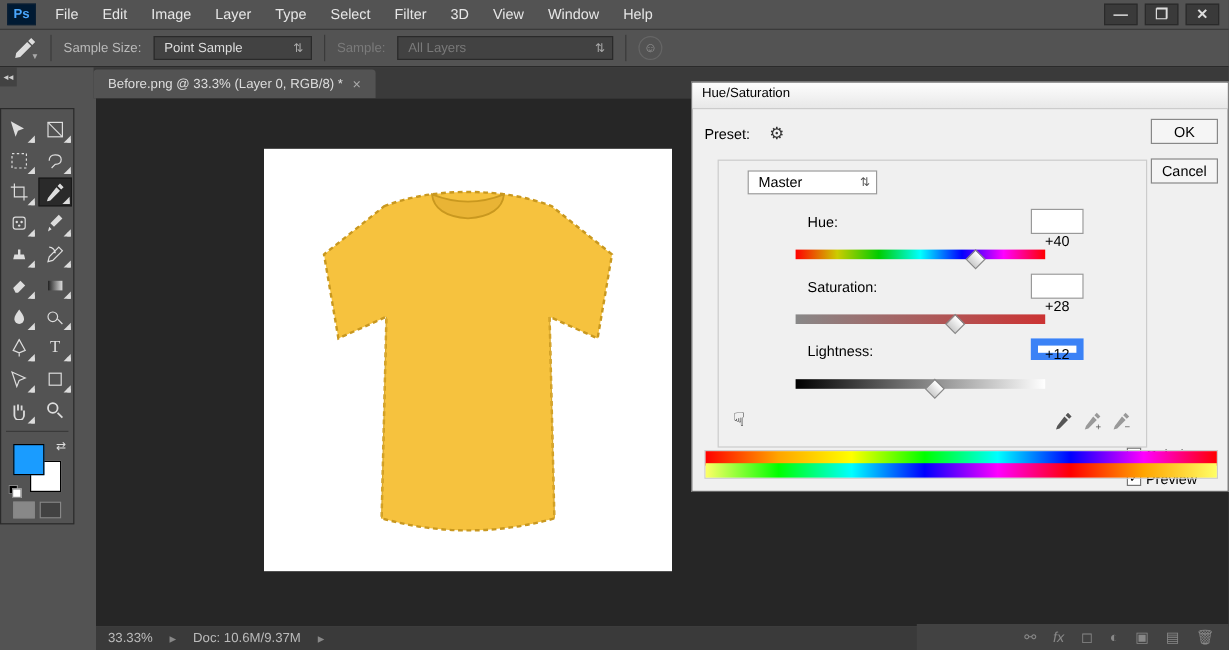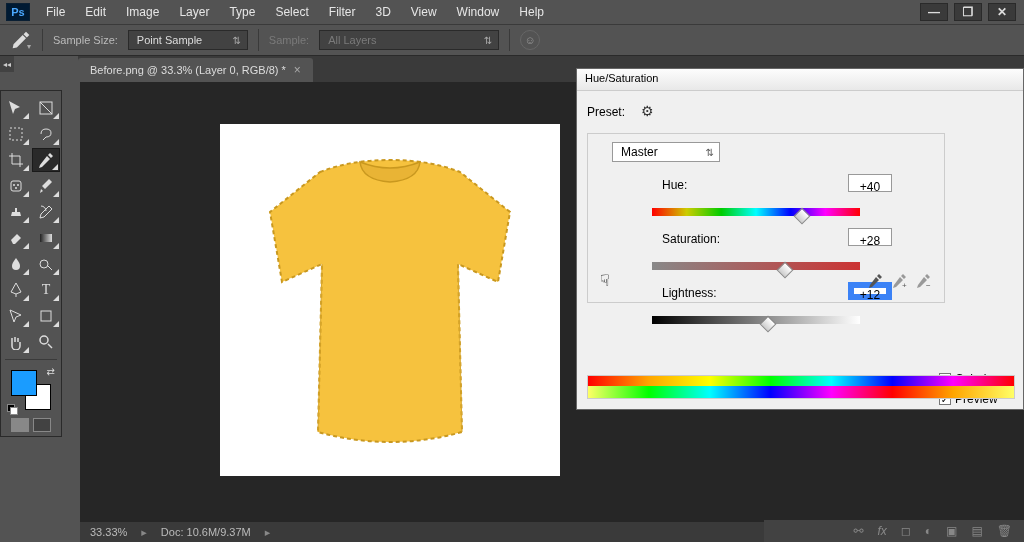--- a/index.html
+++ b/index.html
@@ -44,26 +44,26 @@
   .statusbar { position:absolute; left:80px; right:0; bottom:0; height:20px; background:#3a3a3a; display:flex; align-items:center; padding:0 10px; color:#bbb; font-size:11px; gap:14px;}
   .dialog { position:absolute; top:68px; left:576px; width:448px; height:342px; background:#f0f0f0; border:1px solid #666; color:#000; font-size:12px;}
   .dlg-title { height:22px; background:linear-gradient(#fdfdfd,#e8e8e8); border-bottom:1px solid #ccc; padding:3px 8px; font-size:11px;}
   .dlg-body { position:relative; height:calc(100% - 22px);}
   .row { display:flex; align-items:flex-end;}
   .preset-row { position:absolute; left:10px; top:12px; gap:8px;}
   .dd { background:#fff; border:1px solid #999; height:20px; display:inline-flex; align-items:center; padding:0 20px 0 8px; font-size:12px; position:relative;}
   .dd::after { content:"⇅"; position:absolute; right:5px; font-size:10px; color:#555;}
   .preset-dd { width:260px;}
   .gear { margin-left:8px; font-size:14px; color:#333;}
-  .inner-panel { position:absolute; left:10px; top:42px; width:358px; height:170px; border:1px solid #ccc; background:#f0f0f0;}
+  .inner-panel { position:absolute; left:21px; top:42px; width:358px; height:240px; border:1px solid #ccc; background:#f0f0f0;}
   .master-dd { position:absolute; left:24px; top:8px; width:108px;}
   .slider-group { position:absolute; left:64px; top:40px; width:280px;}
   .slider-row { height:54px; position:relative;}
   .slider-label { position:absolute; left:10px; top:4px;}
-  .slider-val { position:absolute; right:40px; top:0; width:44px; height:18px; border:1px solid #999; background:#fff; text-align:center; font-size:12px; padding-top:5px;}
+  .slider-val { position:absolute; right:40px; top:0; width:44px; height:18px; border:1px solid #999; background:#fff; text-align:center; font-size:12px; padding-top:19px;}
   .slider-val.focused { border:6px solid #3b82f6; padding-top:0;}
   .track { position:absolute; left:0; bottom:12px; width:208px; height:8px;}
   .thumb { position:absolute; width:12px; height:12px; background:linear-gradient(#fff,#ccc); border:1px solid #888; transform:translate(-50%,-50%) rotate(45deg);}
   .hue-grad { background:linear-gradient(90deg,red,#cc0,#0c0,cyan,blue,magenta,red);}
   .sat-grad { background:linear-gradient(90deg,#888,#c33);}
   .lig-grad { background:linear-gradient(90deg,#000,#fff);}
   .finger { position:absolute; left:12px; bottom:12px; font-size:16px;}
   .droppers { position:absolute; left:278px; bottom:12px; display:flex; gap:6px;}
   .dropper { width:18px; height:18px; display:flex; align-items:center; justify-content:center;}
   .right-col { position:absolute; right:8px; top:8px; width:56px;}
@@ -106,21 +106,21 @@
 
 <div class="optbar">
   <div class="eyedrop-lg">
     <svg viewBox="0 0 24 24">
         <path d="M18 2l4 4-3 3-4-4 3-3zm-4 4l4 4L7 21l-5 1 1-5L14 6z" fill="#ddd"></path>
       </svg>
     <span style="font-size:8px;color:#aaa;margin-left:-4px;margin-top:12px">▾</span>
   </div>
   <div class="vsep"></div>
   <span class="opt-label">Sample Size:</span>
-  <div class="drop" style="width:120px">Point Sample</div>
+  <div class="drop" style="width:132px">Point Sample</div>
   <div class="vsep"></div>
   <span class="opt-label disabled">Sample:</span>
   <div class="drop disabled" style="width:180px">All Layers</div>
   <div class="vsep"></div>
   <div class="smiley">☺</div>
 </div>
 
 <div class="expand-strip">◂◂</div>
 
 <div class="tabrow">
@@ -351,20 +351,24 @@
           </div>
         <div class="dropper">
             <svg class="iconsvg" viewBox="0 0 16 16">
               <path d="M12 1l3 3-2 2-3-3zM9 4l3 3-7 7-3 1 1-3z" fill="#999"></path>
               <text x="11" y="15" font-size="8" fill="#555">−</text>
             </svg>
           </div>
       </div>
     </div>
 
+    <div class="right-col">
+      <div class="dlg-btn">OK</div>
+      <div class="dlg-btn">Cancel</div>
+    </div>
 
     <div class="chk-group">
       <div class="chk-row">
         <span class="chk"></span>
         <span>Colorize</span>
       </div>
       <div class="chk-row" style="margin-top:6px">
         <span class="chk checked"></span>
         <span>Preview</span>
       </div>

